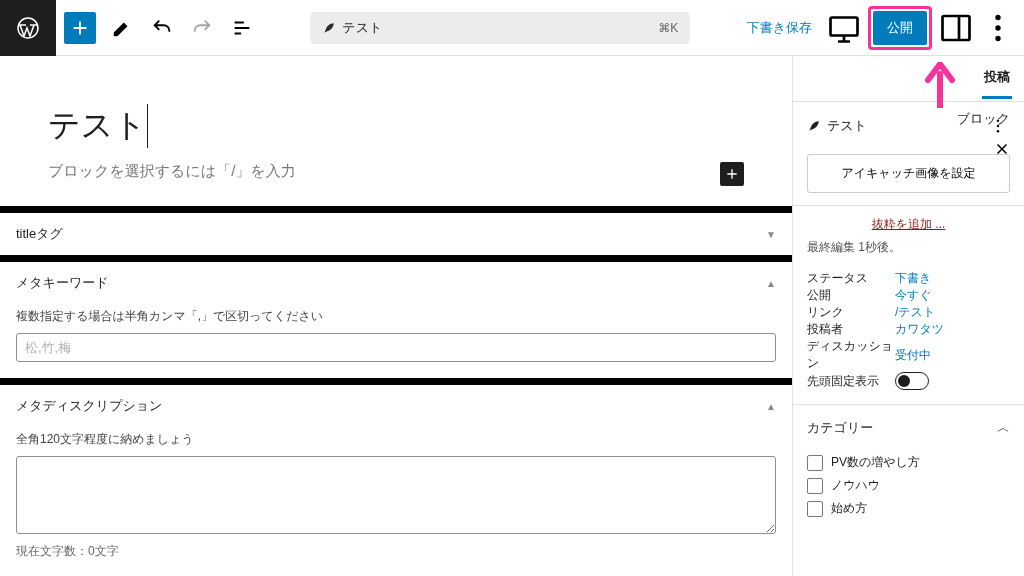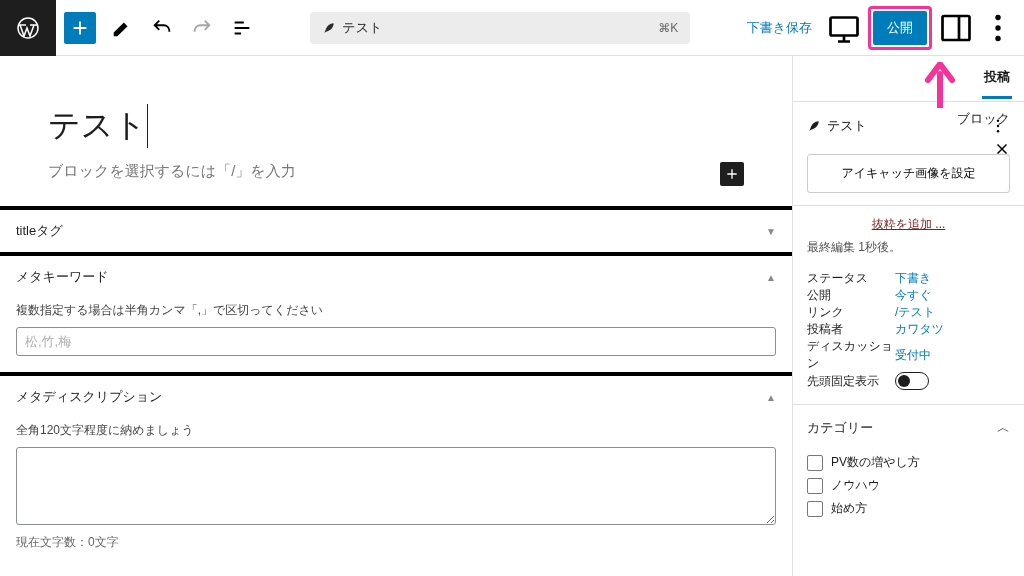--- a/index.html
+++ b/index.html
@@ -27,21 +27,21 @@
   .editor-col { flex:1; overflow-y:auto; position:relative; }
   .sidebar { width:232px; border-left:1px solid #e0e0e0; overflow-y:auto; }
 
   
   .title-area { padding: 48px 48px 14px 48px; }
   .post-title { font-size:32px; font-weight:400; display:inline-block; border-right:1px solid #1e1e1e; padding-right:1px; }
   .block-row { display:flex; justify-content:space-between; padding:0 48px 20px 48px; }
   .block-placeholder { color:#777; font-size:15px; }
   .add-block-btn { width:24px; height:24px; background:#1e1e1e; color:#fff; border:none; border-radius:2px; display:flex; align-items:center; justify-content:center; cursor:pointer; }
 
-  .meta-panel { border-top:4px solid #000000; }
+  .meta-panel { border-top:7px solid #000000; }
   .panel-header { display:flex; align-items:center; justify-content:space-between; padding:12px 16px; font-size:13px; color:#1e1e1e; cursor:pointer; }
   .panel-header .chev { color:#888; font-size:10px; }
   .panel-body { padding:4px 16px 16px 16px; }
   .panel-help { font-size:12px; color:#444; margin-bottom:8px; }
   .text-input { width:100%; border:1px solid #8c8f94; border-radius:3px; padding:6px 8px; font-size:13px; }
   .text-input::placeholder { color:#b0b0b0; }
   textarea.text-input { height:78px; resize:both; }
   .char-count { font-size:12px; color:#666; margin-top:6px; }
 
   

